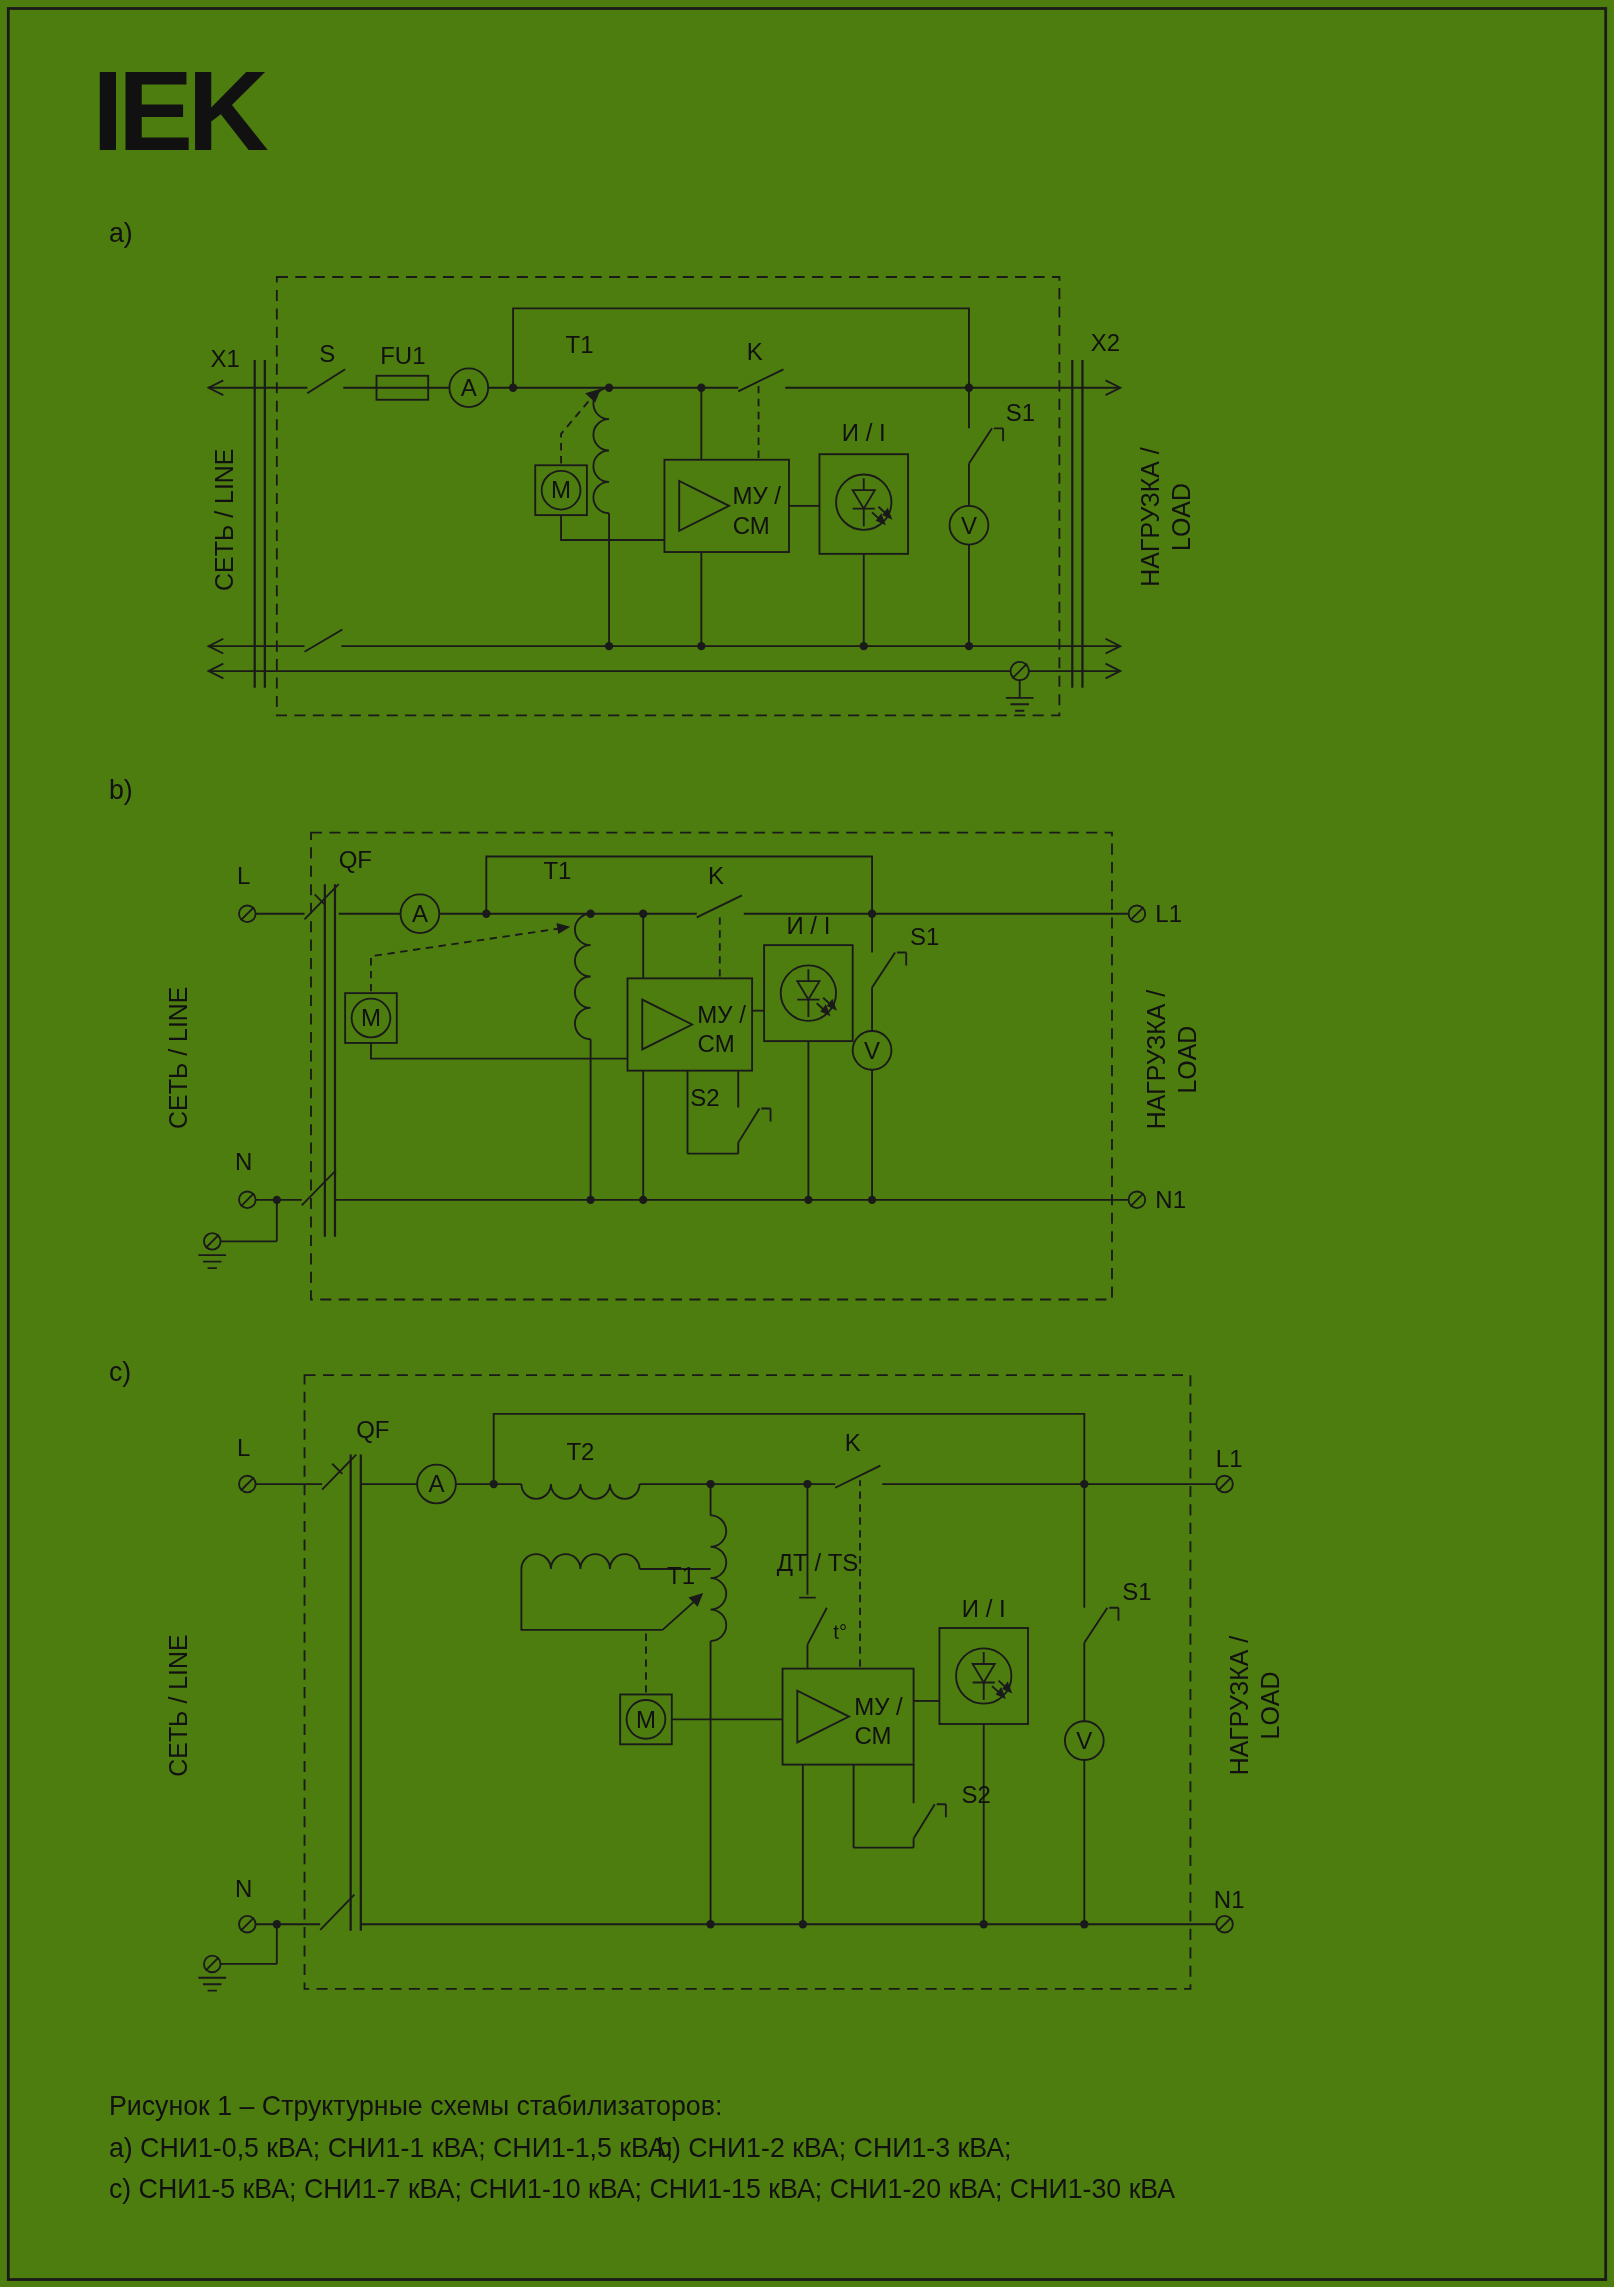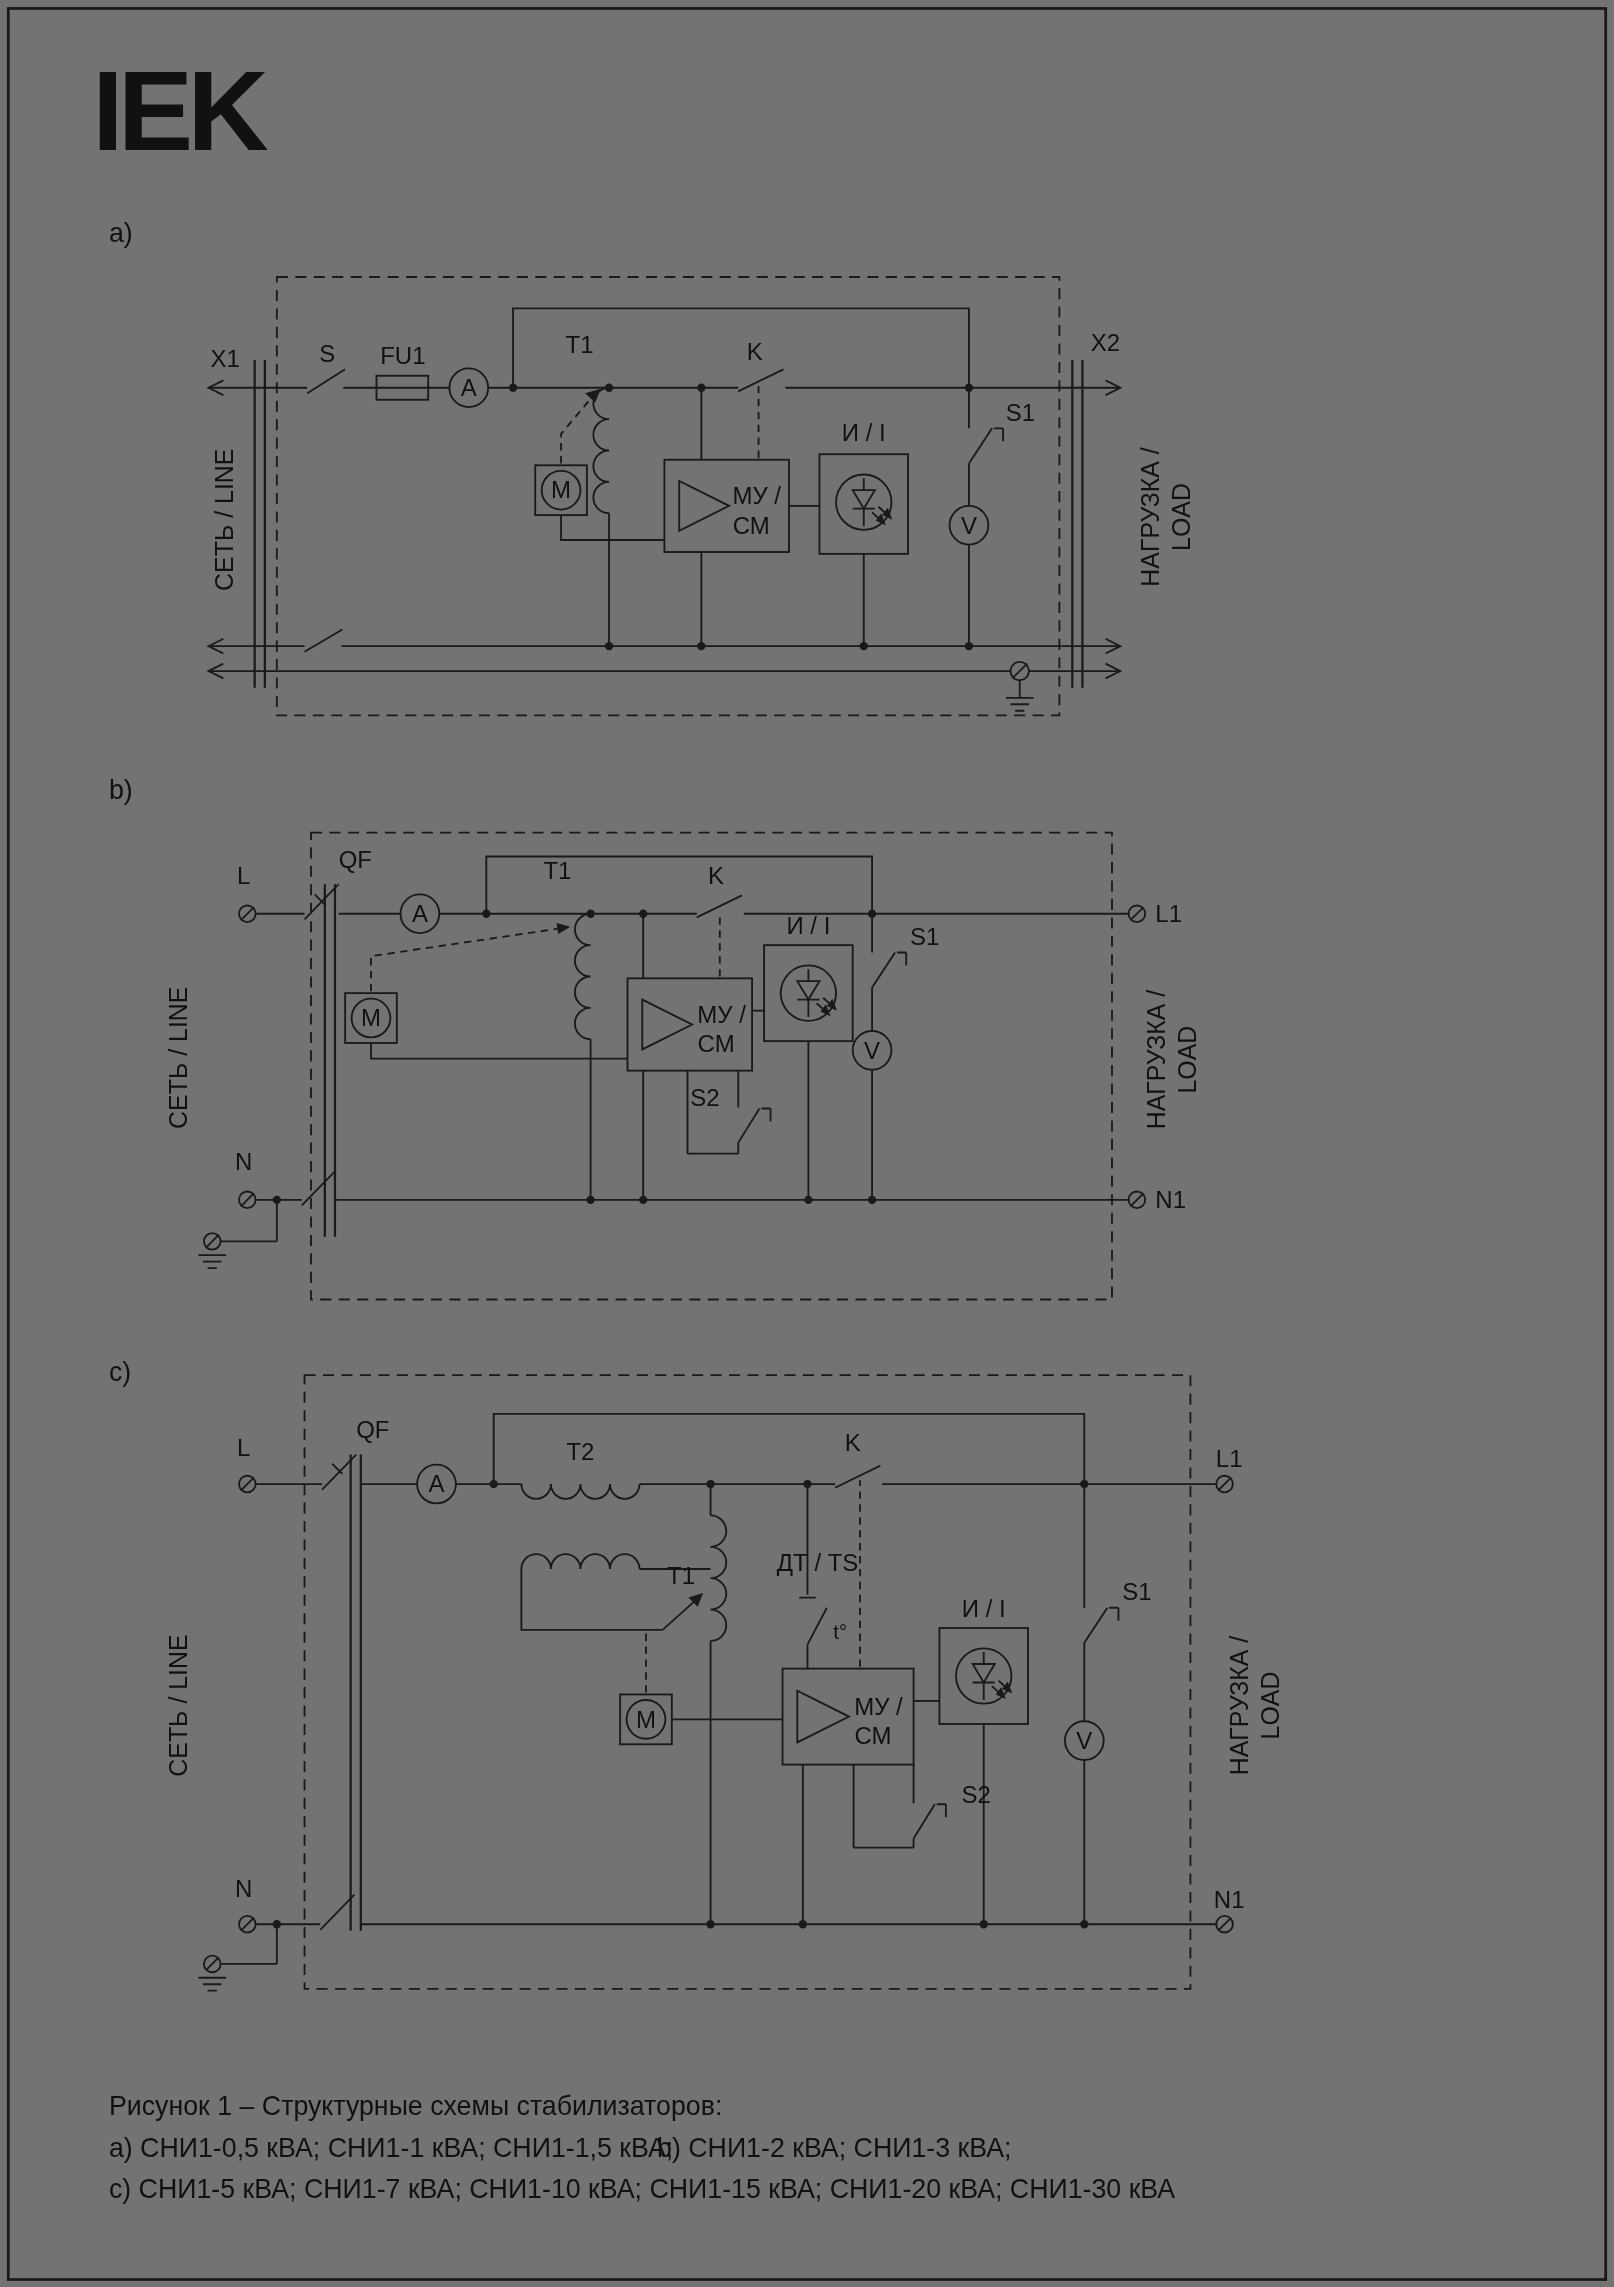--- a/index.html
+++ b/index.html
@@ -1,16 +1,16 @@
 <!DOCTYPE html>
 <html style="font-size:14.8px"><head>
 <meta charset="utf-8">
 <style>
   html,body{margin:0;padding:0;background:#ffffff}
-  .page{position:relative;width:1614px;height:2288px;background:#737373;font-family:"Liberation Sans",sans-serif}
+  .page{position:relative;width:1614px;height:2288px;background:#4d7c0f;font-family:"Liberation Sans",sans-serif}
   svg{display:block}
   .w{fill:none;stroke:#1a1a1a;stroke-width:2}
   .w25{fill:none;stroke:#1a1a1a;stroke-width:2.4}
   .dash{stroke-dasharray:8 6}
   .enc{fill:none;stroke:#1a1a1a;stroke-width:2;stroke-dasharray:12 8}
   .dot{fill:#1a1a1a;stroke:none}
   .ah{fill:#1a1a1a;stroke:none}
   text{fill:#111;font-family:"Liberation Sans",sans-serif}
   .lbl{font-size:26px}
   .lbl2{font-size:27px}

